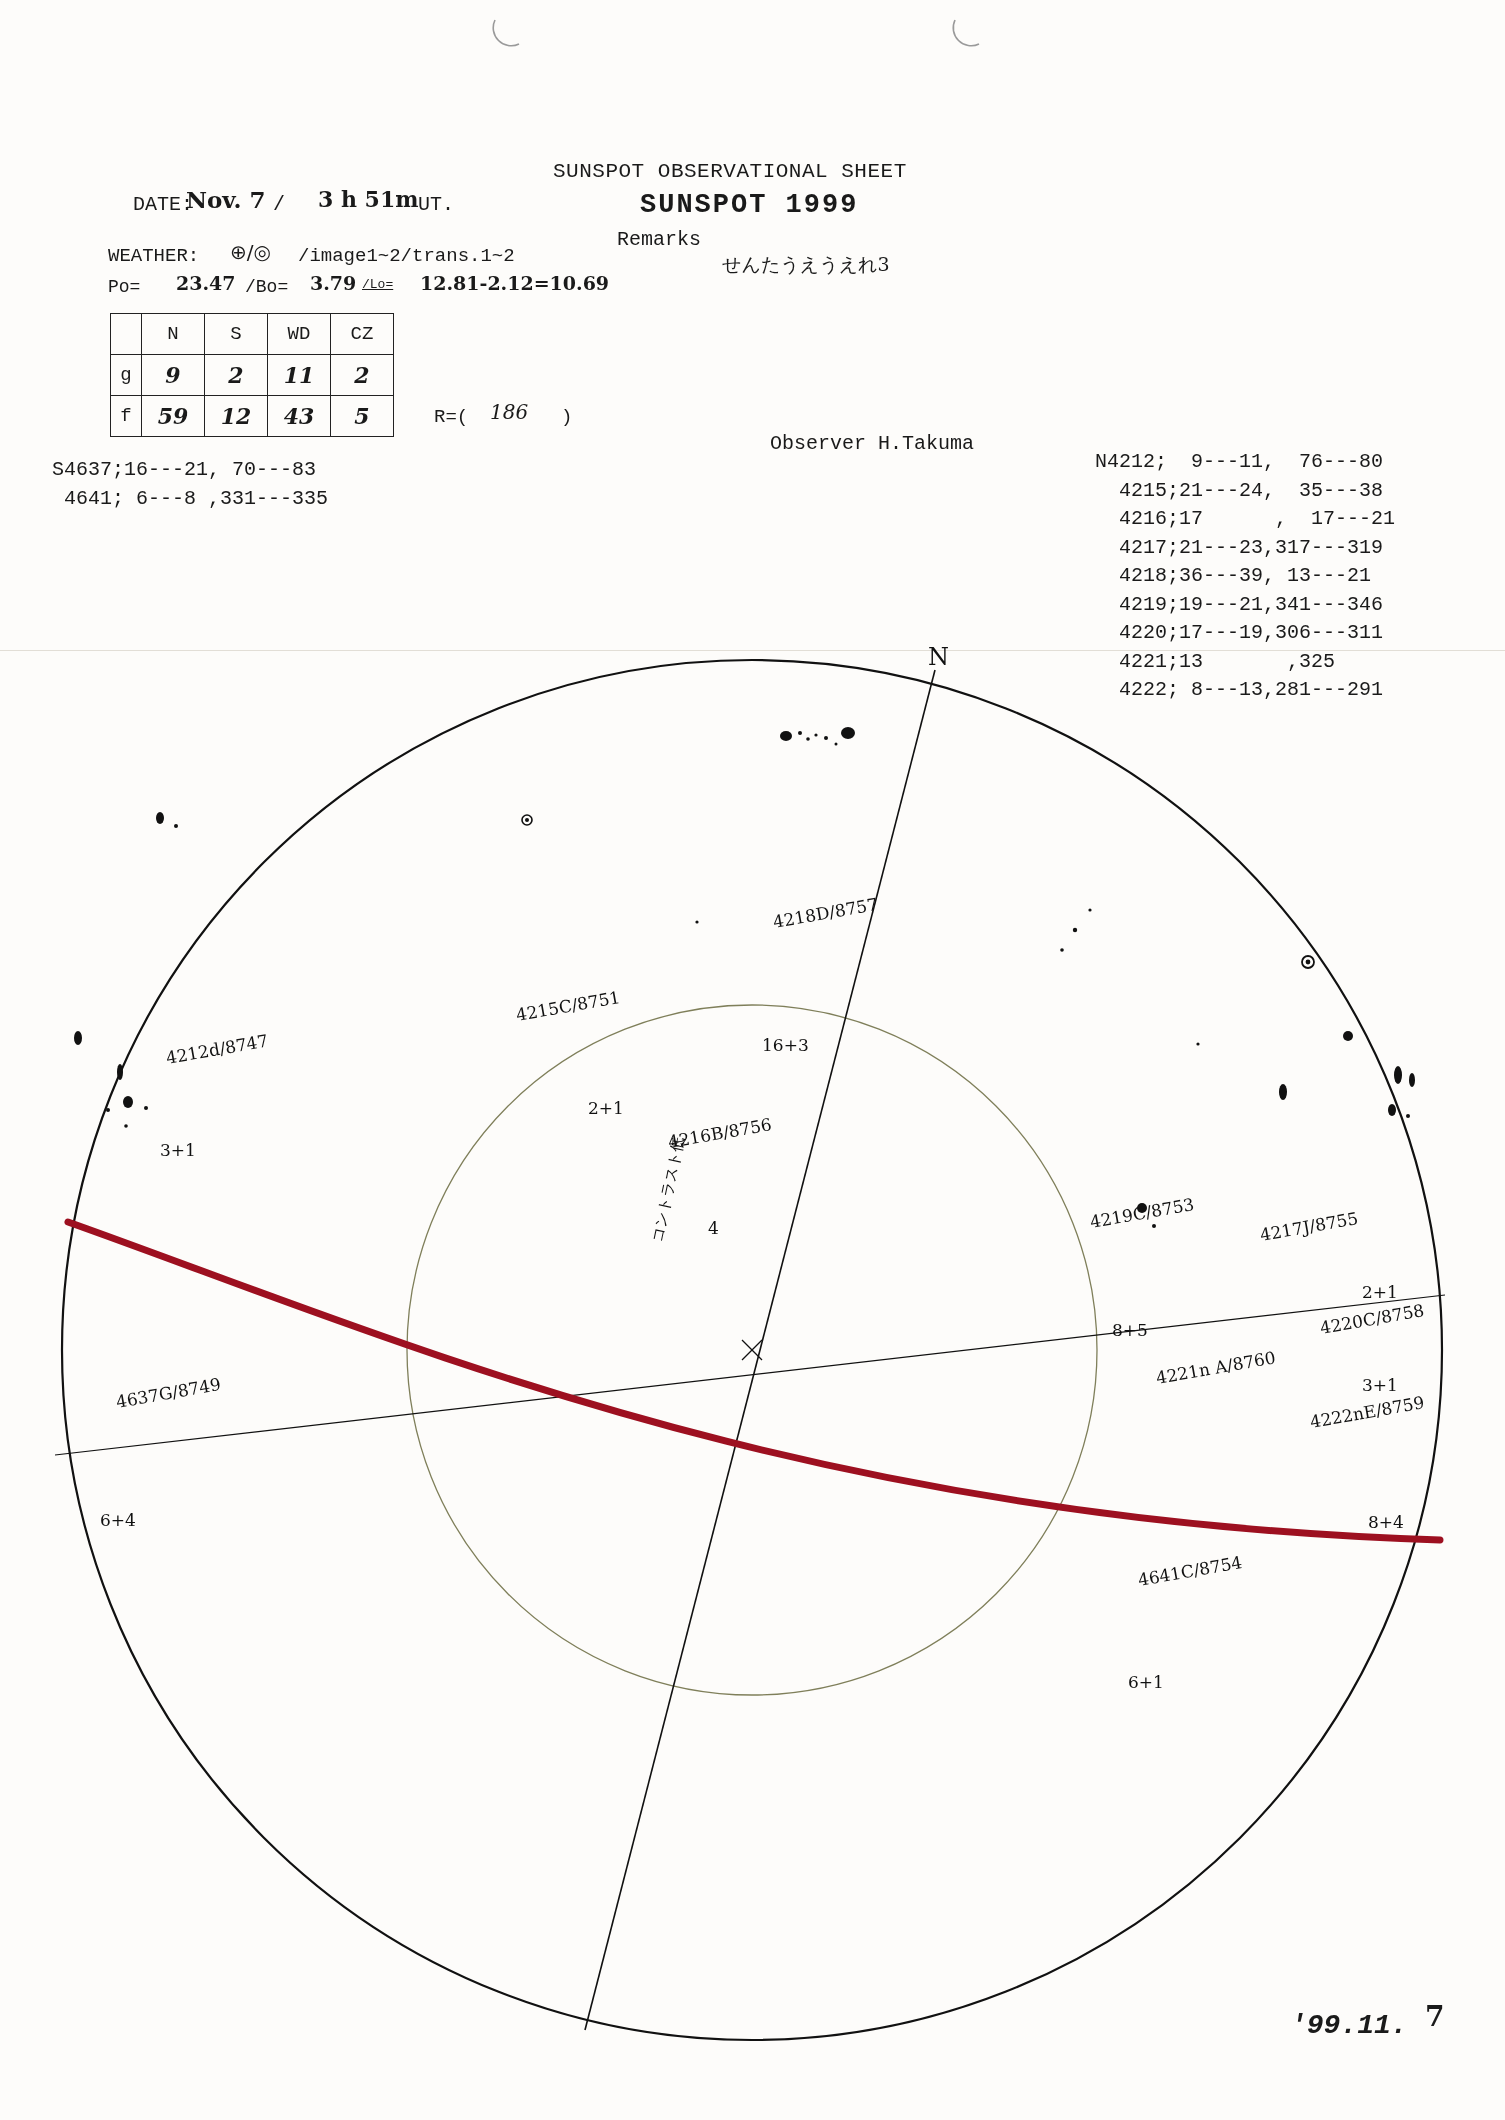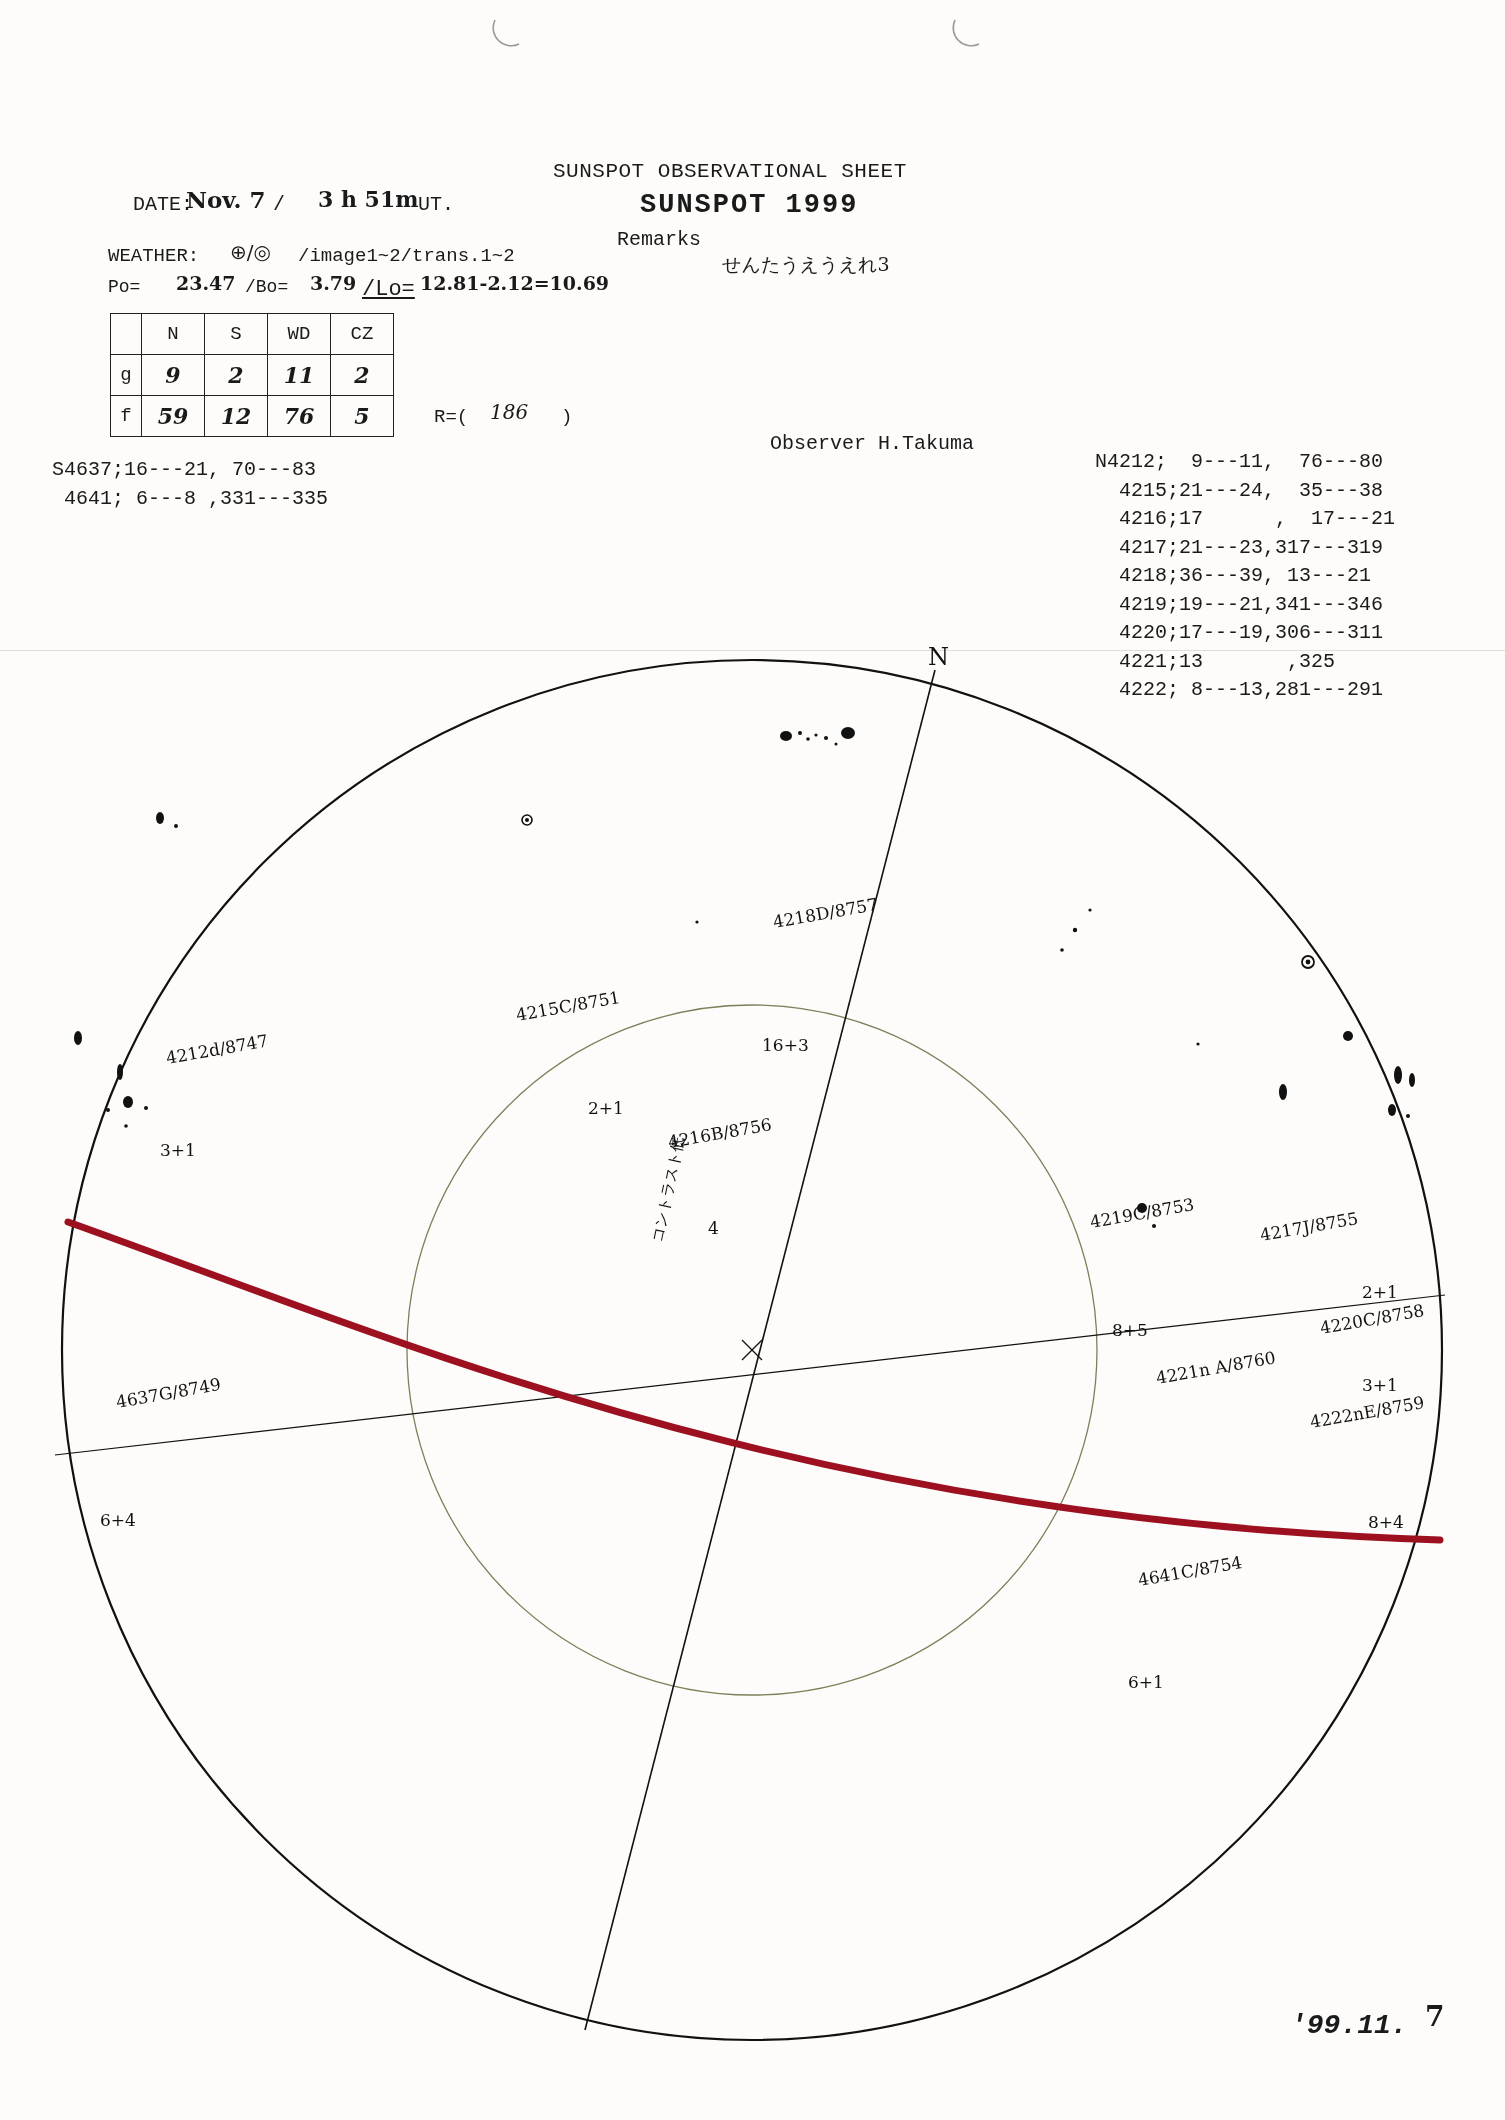--- a/index.html
+++ b/index.html
@@ -22,21 +22,21 @@
   #timeval{left:318px;top:186px;font-size:22px;font-weight:bold;font-family:"DejaVu Serif",serif;}
   #utlabel{left:418px;top:193px;font-family:"Liberation Mono",monospace;font-size:20px;}
 
   #weatherlabel{left:108px;top:245px;font-family:"Liberation Mono",monospace;font-size:19px;}
   #weathersym{left:230px;top:240px;font-size:20px;font-family:"DejaVu Sans",sans-serif;}
   #weatherval{left:298px;top:245px;font-family:"Liberation Mono",monospace;font-size:19px;}
   #polabel{left:108px;top:277px;font-family:"Liberation Mono",monospace;font-size:18px;}
   #poval{left:176px;top:272px;font-size:19px;font-weight:bold;font-family:"DejaVu Serif",serif;}
   #bolabel{left:245px;top:277px;font-family:"Liberation Mono",monospace;font-size:18px;}
   #boval{left:310px;top:272px;font-size:19px;font-weight:bold;font-family:"DejaVu Serif",serif;}
-  #lolabel{left:362px;top:277px;font-family:"Liberation Mono",monospace;font-size:22px;text-decoration:underline;}
+  #lolabel{left:362px;top:277px;font-family:"Liberation Mono",monospace;font-size:13px;text-decoration:underline;}
   #loval{left:420px;top:272px;font-size:19px;font-weight:bold;font-family:"DejaVu Serif",serif;}
 
   
   #gtable{left:110px;top:313px;border-collapse:collapse;}
   #gtable td{border:1px solid #222;width:60px;height:38px;text-align:center;
              font-family:"Liberation Mono",monospace;font-size:19px;}
   #gtable td.rowh{width:28px;}
   #gtable td.hand{font-family:"DejaVu Serif",serif;font-style:italic;font-size:22px;font-weight:bold;}
 
   #rval{left:434px;top:406px;font-family:"Liberation Mono",monospace;font-size:19px;}
@@ -112,21 +112,21 @@
       <td class="rowh">g</td>
       <td class="hand">9</td>
       <td class="hand">2</td>
       <td class="hand">11</td>
       <td class="hand">2</td>
     </tr>
     <tr>
       <td class="rowh">f</td>
       <td class="hand">59</td>
       <td class="hand">12</td>
-      <td class="hand">76</td>
+      <td class="hand">43</td>
       <td class="hand">5</td>
     </tr>
   </tbody>
     </table>
 
   <div class="abs" id="rval">
     <span>R=(</span>
   </div>
   <div class="abs" id="rvalnum">186</div>
   <div class="abs" style="left:561px;top:406px;font-family:'Liberation Mono',monospace;font-size:19px;">)</div>

